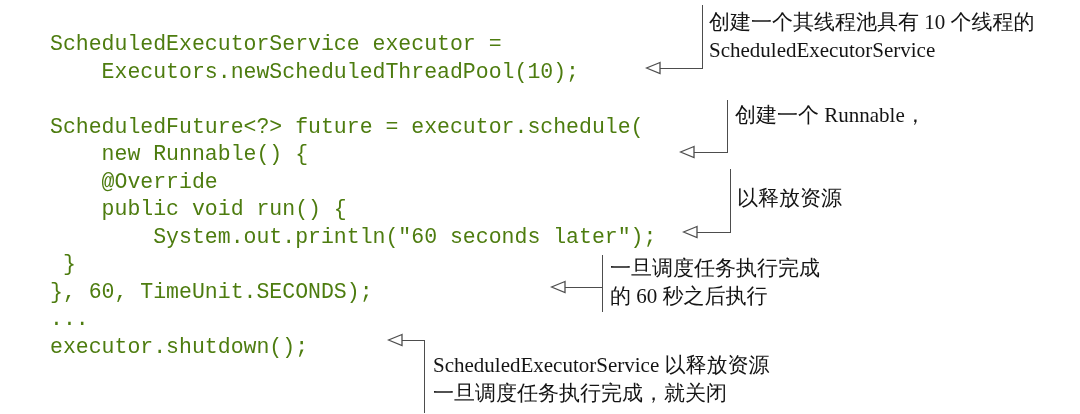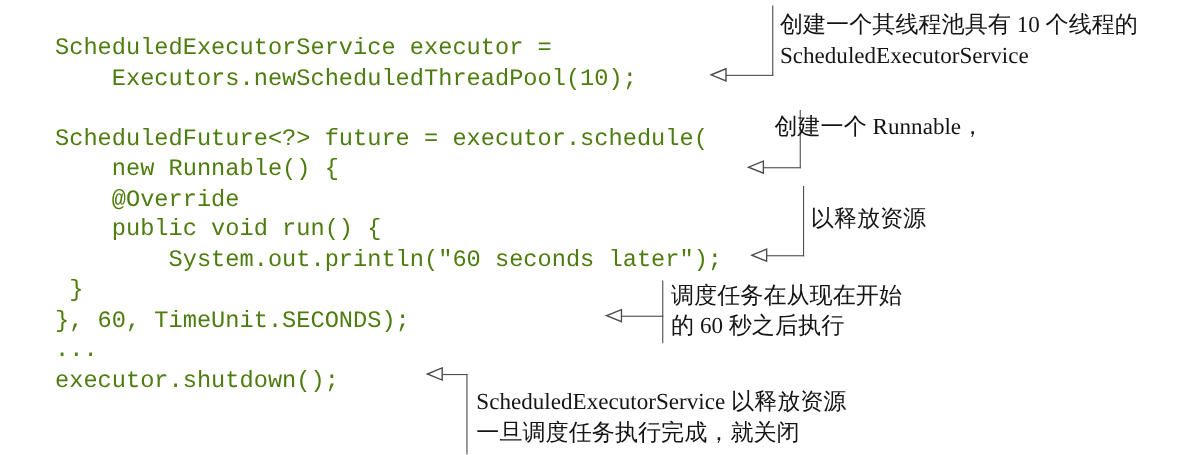--- a/index.html
+++ b/index.html
@@ -63,21 +63,21 @@
       <div>ScheduledExecutorService</div>
     </div>
   </div>
 
   <div>
     <div class="vline" style="left:727px; top:100px; height:53px"></div>
     <div class="hline" style="left:693px; top:152px; width:35px"></div>
     <svg class="arrow" style="left:679px; top:145px" width="16" height="14" viewBox="0 0 16 14">
       <polygon points="15,1.5 1.5,7 15,12.5"></polygon>
     </svg>
-    <div class="ann" style="left:704px; top:101px">
+    <div class="ann" style="left:735px; top:101px">
       <div>创建一个 Runnable，</div>
     </div>
   </div>
 
   <div>
     <div class="vline" style="left:730px; top:169px; height:64px"></div>
     <div class="hline" style="left:696px; top:232px; width:35px"></div>
     <svg class="arrow" style="left:682px; top:225px" width="16" height="14" viewBox="0 0 16 14">
       <polygon points="15,1.5 1.5,7 15,12.5"></polygon>
     </svg>
@@ -86,21 +86,21 @@
     </div>
   </div>
 
   <div>
     <div class="vline" style="left:602px; top:255px; height:57px"></div>
     <div class="hline" style="left:564px; top:287px; width:39px"></div>
     <svg class="arrow" style="left:550px; top:280px" width="16" height="14" viewBox="0 0 16 14">
       <polygon points="15,1.5 1.5,7 15,12.5"></polygon>
     </svg>
     <div class="ann" style="left:610px; top:254px">
-      <div>调度任务在从现在开始</div>
+      <div>一旦调度任务执行完成</div>
       <div>的 60 秒之后执行</div>
     </div>
   </div>
 
   <div>
     <div class="hline" style="left:401px; top:340px; width:24px"></div>
     <div class="vline" style="left:424px; top:340px; height:73px"></div>
     <svg class="arrow" style="left:387px; top:333px" width="16" height="14" viewBox="0 0 16 14">
       <polygon points="15,1.5 1.5,7 15,12.5"></polygon>
     </svg>

